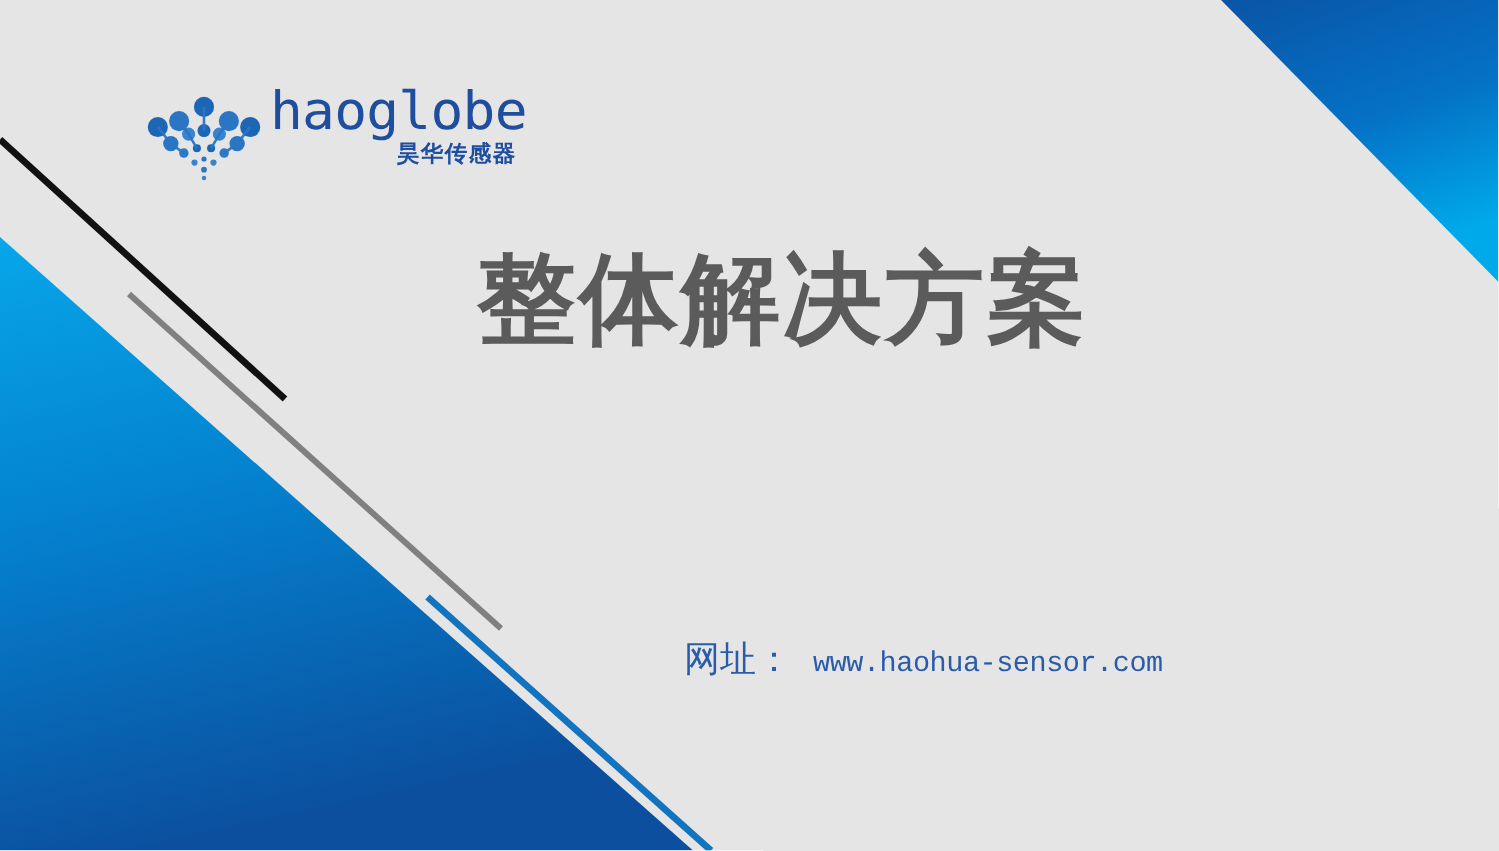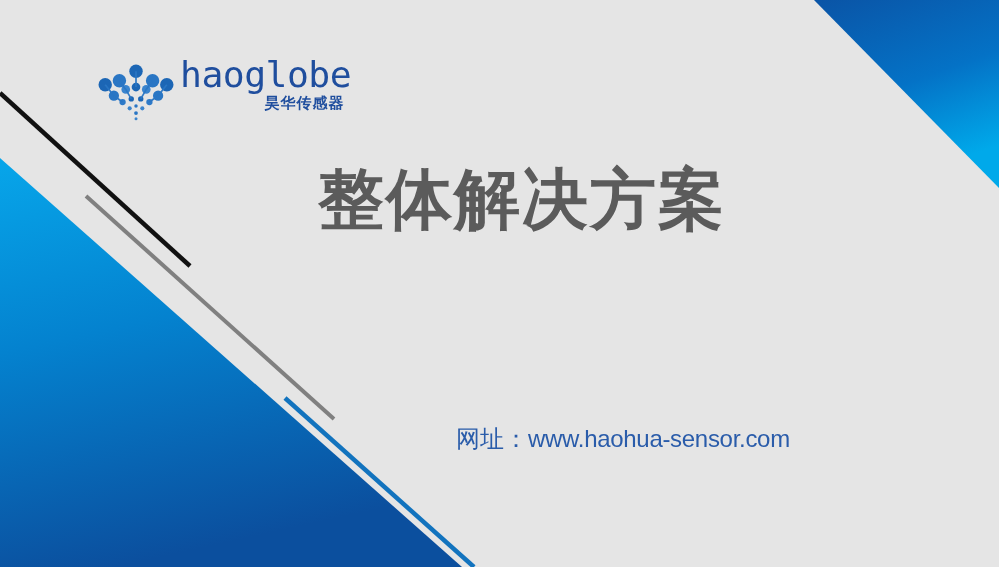--- a/index.html
+++ b/index.html
@@ -97,25 +97,25 @@
     white-space: nowrap;
   }
   #website-label {
     font-family: "DejaVu Sans", "Liberation Sans", sans-serif;
     font-size: 24px;
     line-height: 38px;
     color: #2A5CAA;
     letter-spacing: 0px;
   }
   #website-url {
-    font-family: Liberation Sans, sans-serif;
-    font-size: 24px;
+    font-family: Liberation Mono, monospace;
+    font-size: 19px;
     line-height: 38px;
     color: #2A5CAA;
-    margin-left: 0;
+    margin-left: 14px;
     letter-spacing: -0.3px;
   }
 </style>
 </head>
 <body>
 
 <div id="slide">
 
   <svg id="bg-shapes" viewBox="0 0 999 567" width="999" height="567">
     <defs>

